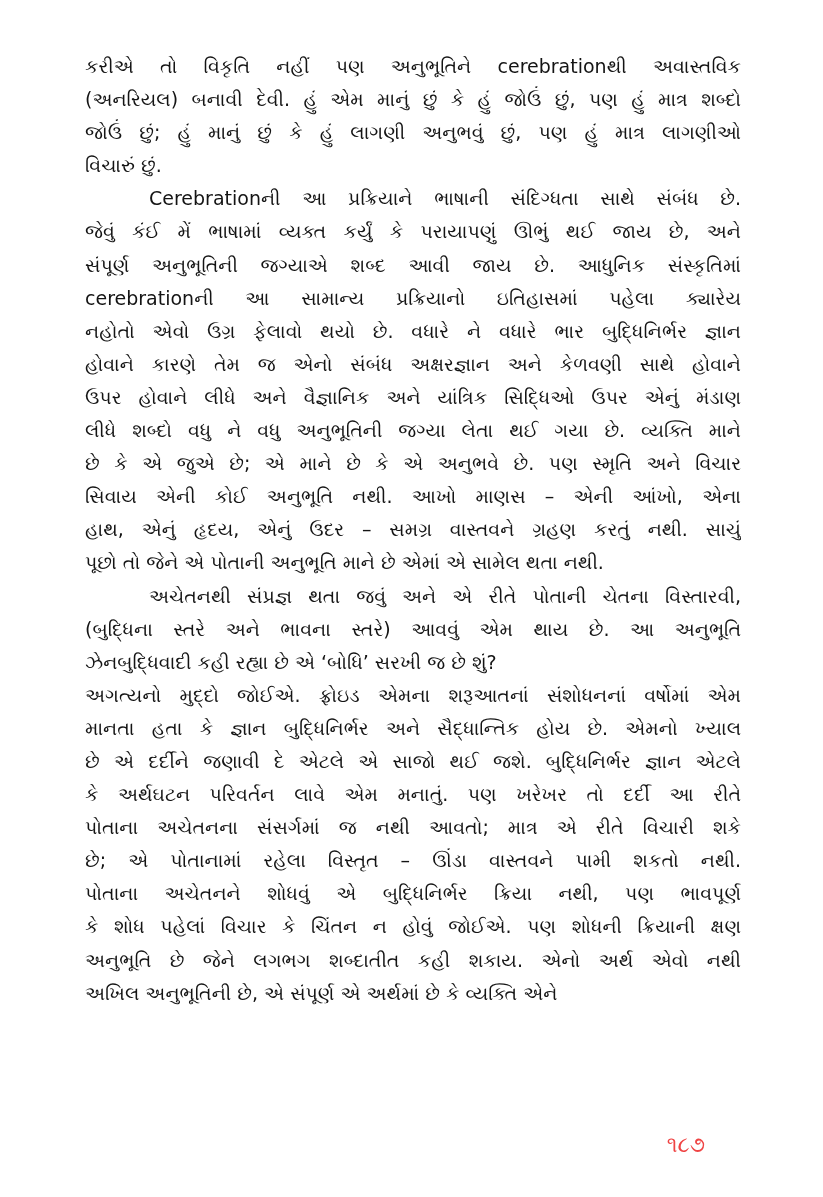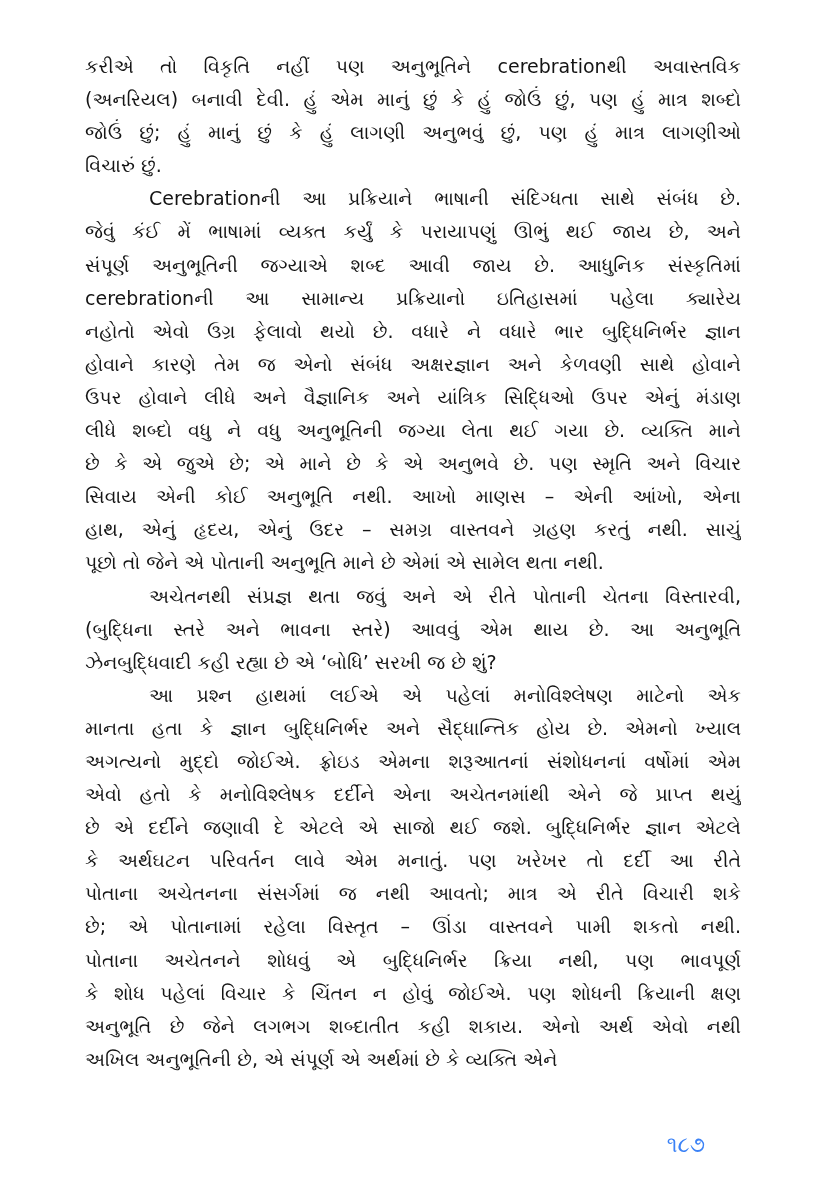--- a/index.html
+++ b/index.html
@@ -43,21 +43,21 @@
   }
   .line.indent {
     padding-left: 64px;
   }
   .page-number {
     position: absolute;
     right: 118px;
     top: 1130px;
     font-size: 22px;
     line-height: 30px;
-    color: #3b82f6;
+    color: #ef4444;
   }
 </style>
 </head>
 <body>
 
 <div class="page">
   <div class="text-block">
 
     <p class="para">
       <span class="line">કરીએ તો વિકૃતિ નહીં પણ અનુભૂતિને cerebrationથી અવાસ્તવિક</span>
@@ -81,24 +81,22 @@
       <span class="line para-end">પૂછો તો જેને એ પોતાની અનુભૂતિ માને છે એમાં એ સામેલ થતા નથી.</span>
     </p>
 
     <p class="para">
       <span class="line indent">અચેતનથી સંપ્રજ્ઞ થતા જવું અને એ રીતે પોતાની ચેતના વિસ્તારવી,</span>
       <span class="line">(બુદ્ધિના સ્તરે અને ભાવના સ્તરે) આવવું એમ થાય છે. આ અનુભૂતિ</span>
       <span class="line para-end">ઝેનબુદ્ધિવાદી કહી રહ્યા છે એ ‘બોધિ’ સરખી જ છે શું?</span>
     </p>
 
     <p class="para">
-      <span class="line indent">આ પ્રશ્ન હાથમાં લઈએ એ પહેલાં મનોવિશ્લેષણ માટેનો એક</span>
+      <span class="line">અગત્યનો મુદ્દો જોઈએ. ફ્રોઇડ એમના શરૂઆતનાં સંશોધનનાં વર્ષોમાં એમ</span>
       <span class="line">માનતા હતા કે જ્ઞાન બુદ્ધિનિર્ભર અને સૈદ્ધાન્તિક હોય છે. એમનો ખ્યાલ</span>
-      <span class="line">અગત્યનો મુદ્દો જોઈએ. ફ્રોઇડ એમના શરૂઆતનાં સંશોધનનાં વર્ષોમાં એમ</span>
-      <span class="line">એવો હતો કે મનોવિશ્લેષક દર્દીને એના અચેતનમાંથી એને જે પ્રાપ્ત થયું</span>
       <span class="line">છે એ દર્દીને જણાવી દે એટલે એ સાજો થઈ જશે. બુદ્ધિનિર્ભર જ્ઞાન એટલે</span>
       <span class="line">કે અર્થઘટન પરિવર્તન લાવે એમ મનાતું. પણ ખરેખર તો દર્દી આ રીતે</span>
       <span class="line">પોતાના અચેતનના સંસર્ગમાં જ નથી આવતો; માત્ર એ રીતે વિચારી શકે</span>
       <span class="line">છે; એ પોતાનામાં રહેલા વિસ્તૃત – ઊંડા વાસ્તવને પામી શકતો નથી.</span>
       <span class="line">પોતાના અચેતનને શોધવું એ બુદ્ધિનિર્ભર ક્રિયા નથી, પણ ભાવપૂર્ણ</span>
       <span class="line">કે શોધ પહેલાં વિચાર કે ચિંતન ન હોવું જોઈએ. પણ શોધની ક્રિયાની ક્ષણ</span>
       <span class="line">અનુભૂતિ છે જેને લગભગ શબ્દાતીત કહી શકાય. એનો અર્થ એવો નથી</span>
       <span class="line open-end">અખિલ અનુભૂતિની છે, એ સંપૂર્ણ એ અર્થમાં છે કે વ્યક્તિ એને</span>
     </p>
 

